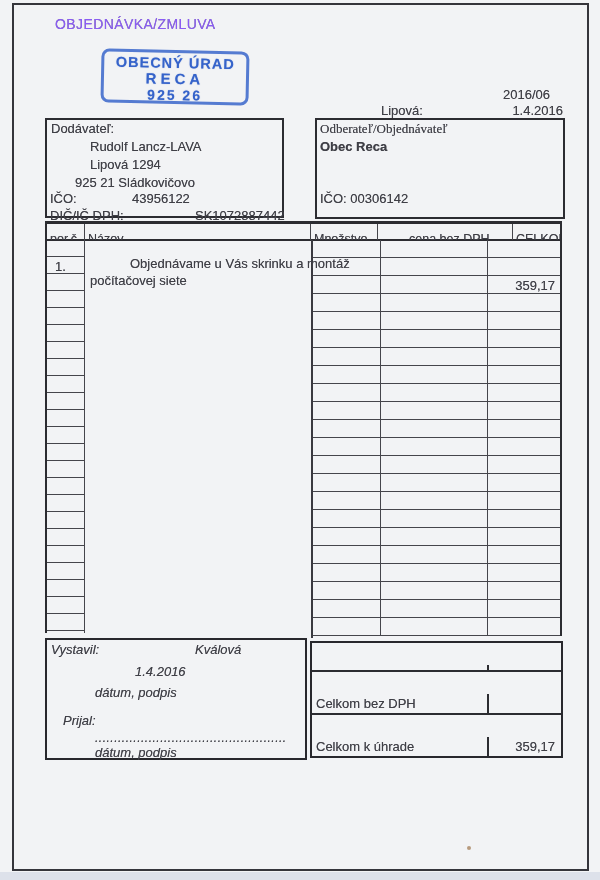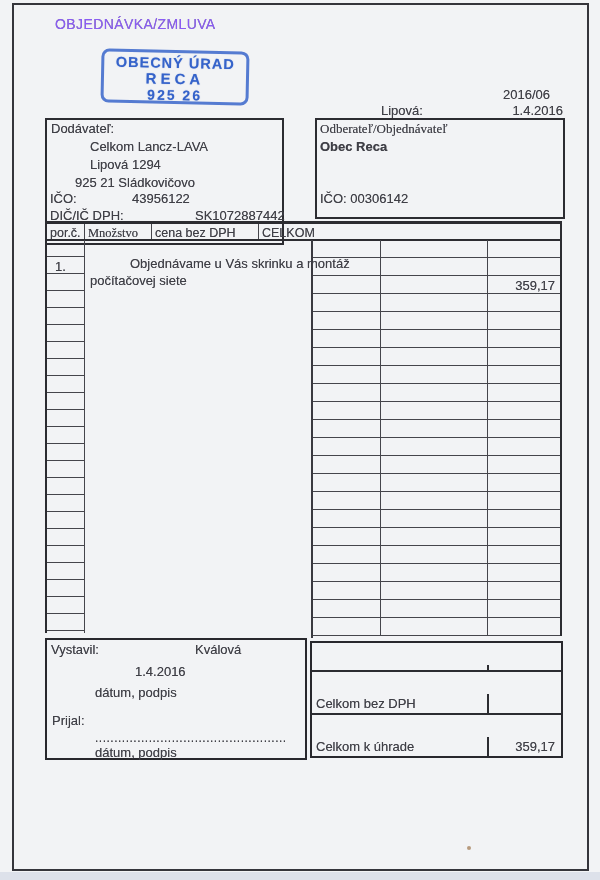--- a/index.html
+++ b/index.html
@@ -33,33 +33,33 @@
            border:3px solid rgba(45,92,200,.8); border-radius:8px;
            transform:rotate(1.2deg); text-align:center; padding-top:2px;
            color:rgba(45,92,200,.92); font-weight:bold; }
   .stamp div { line-height:16px; text-shadow:0 0 1px rgba(45,92,200,.5); }
   .stamp-l1 { font-size:14.5px; letter-spacing:1px; }
   .stamp-l2 { font-size:15px; letter-spacing:4px; }
   .stamp-l3 { font-size:14px; letter-spacing:2px; }
 
   
   .box { border:2.5px solid #2c2c31; }
-  .supplier-box { left:45px; top:118px; width:239px; height:127px; }
+  .supplier-box { left:45px; top:118px; width:239px; height:100px; }
   .customer-box { left:315px; top:118px; width:250px; height:101px; }
   .bold { font-weight:bold; }
 
   
   .thead { left:45px; top:221px; width:517px; height:20px;
            border:2.5px solid #2c2c31; border-top-width:3px;
            display:flex; font-size:12.5px; }
-  .thead .hcell { padding:2px 3px; border-right:1.5px solid #45454b;
+  .thead .hcell { padding:8px 3px; border-right:1.5px solid #45454b;
                   overflow:hidden; white-space:nowrap;
                   text-shadow:0 0 0.5px rgba(62,62,70,.65); }
-  .hc-num { width:38px; } .hc-name { width:226px; } .hc-qty { width:67px;font-family:Liberation Serif, serif; }
-  .hc-price { width:107px; } .hc-total { flex:1; border-right:none !important; }
+  .hc-num { width:38px; } .hc-name { width:226px; } .hc-qty { width:67px; }
+  .hc-price { width:107px;margin-left:28px; } .hc-total { flex:1; border-right:none !important; }
 
   
   .tbody { left:45px; top:240px; width:517px; height:398px; }
   .col { position:absolute; top:0; }
   .col-num { left:0; width:40px; height:393px;
              border-left:2.5px solid #2c2c31; border-right:1.5px solid #45454b; }
   .col-num .cell { height:17px; border-bottom:1.5px solid #45454b; }
   .col-name { left:40px; width:228px; height:398px; border-right:2px solid #3a3a40; }
   .col-qty { left:268px; width:67px; }
   .col-price { left:335px; width:109px; border-left:1.5px solid #45454b; }
@@ -67,26 +67,26 @@
                border-right:2.5px solid #2c2c31; }
   .col-qty .cell, .col-price .cell, .col-total .cell {
       height:18px; border-bottom:1.5px solid #45454b; }
   .item-num { left:10px; top:19px; }
   .item-desc1 { left:45px; top:16px;margin-left:40px; }
   .item-desc2 { left:45px; top:33px; }
   .item-total { left:444px; top:38px; width:66px; text-align:right; }
 
   
   .sig-box { left:45px; top:638px; width:262px; height:122px;
-             border:2.5px solid #28282d; }
+             border:2.5px solid #28282d;font-style:italic; }
   .sig-vystavil { left:4px; top:2px; }
   .sig-name { left:148px; top:2px; }
   .sig-date { left:88px; top:24px; }
   .sig-cap1 { left:48px; top:45px; }
-  .sig-prijal { left:5px; top:73px; }
+  .sig-prijal { left:16px; top:73px; }
   .sig-dots { left:48px; top:90px; width:192px; overflow:hidden;
               font-size:12px; letter-spacing:.5px; }
   .sig-cap2 { left:48px; top:105px; }
 
   
   .sum-box { left:310px; top:641px; width:253px; height:117px;
              border:2.5px solid #28282d; display:flex; flex-direction:column; }
   .sum-row { display:flex; border-bottom:2px solid #2c2c31;margin-top:22px; }
   .sum-row:last-child { border-bottom:none; flex:1;border-radius:12px; }
   .sum-r0 { height:13px; }
@@ -111,37 +111,38 @@
   <div class="stamp-l2">RECA</div>
   <div class="stamp-l3">925 26</div>
 </div>
 
 <div class="abs docnum txt">2016/06</div>
 <div class="abs date-label txt">Lipová:</div>
 <div class="abs date-value txt">1.4.2016</div>
 
 <div class="abs box supplier-box">
   <span class="abs txt" style="left:4px;top:1px;">Dodávateľ:</span>
-  <span class="abs txt" style="left:43px;top:19px;">Celkom Lancz-LAVA</span>
+  <span class="abs txt" style="left:43px;top:19px;">Rudolf Lancz-LAVA</span>
   <span class="abs txt" style="left:43px;top:37px;">Lipová 1294</span>
   <span class="abs txt" style="left:28px;top:55px;">925 21 Sládkovičovo</span>
   <span class="abs txt" style="left:3px;top:71px;">IČO:</span>
   <span class="abs txt" style="left:85px;top:71px;">43956122</span>
   <span class="abs txt" style="left:3px;top:88px;">DIČ/IČ DPH:</span>
   <span class="abs txt" style="left:148px;top:88px;">SK1072887442</span>
 </div>
 
 <div class="abs box customer-box">
   <span class="abs txt" style="left:3px;top:1px;font-family:Liberation Serif, serif;">Odberateľ/Objednávateľ</span>
   <span class="abs txt bold" style="left:3px;top:19px;">Obec Reca</span>
   <span class="abs txt" style="left:3px;top:71px;">IČO: 00306142</span>
 </div>
 
 <div class="abs thead">
   <div class="hcell hc-num">por.č.</div>
+  <div class="hcell hc-name">Názov</div>
   <div class="hcell hc-qty">Množstvo</div>
   <div class="hcell hc-price">cena bez DPH</div>
   <div class="hcell hc-total">CELKOM</div>
 </div>
 
 <div class="abs tbody">
   <div class="col col-num">
       <div class="cell"></div>
       <div class="cell"></div>
       <div class="cell"></div>

